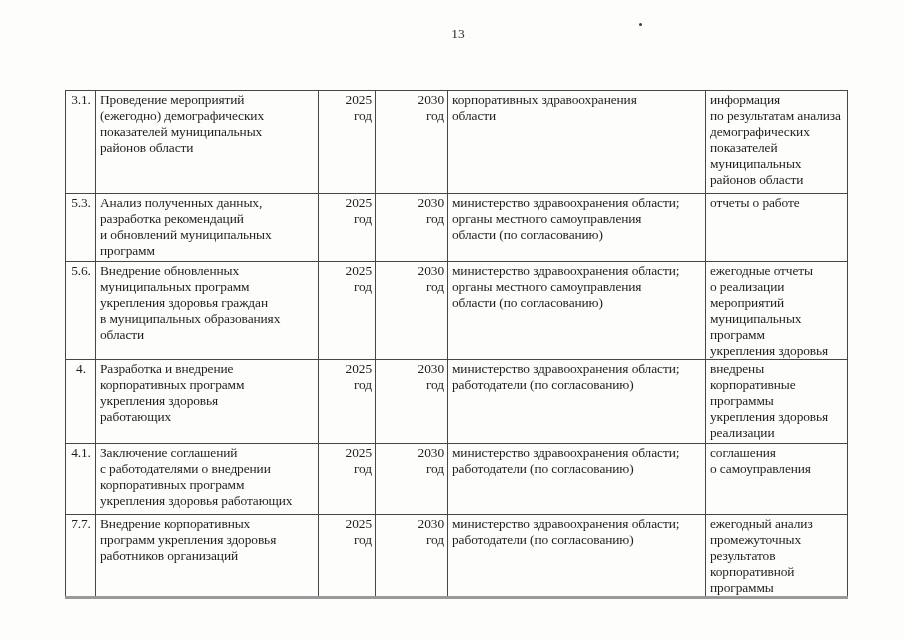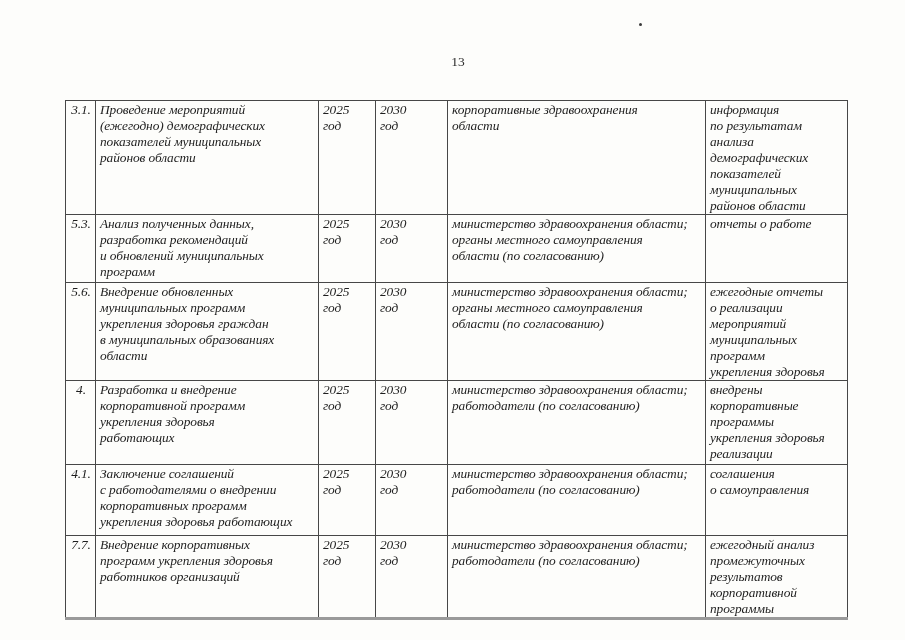--- a/index.html
+++ b/index.html
@@ -11,64 +11,63 @@
     height: 640px;
     position: relative;
     background: #fdfdfb;
     font-family: "Liberation Serif", "DejaVu Serif", serif;
     color: #1e1e1e;
     overflow: hidden;
   }
   .page-number {
     position: absolute;
     left: 440px;
-    top: 54px;
+    top: 26px;
     width: 36px;
     text-align: center;
     font-size: 13.5px;
     color: #2a2a2a;
   }
   .speck {
     position: absolute;
     left: 639px;
     top: 23px;
     width: 3px;
     height: 3px;
     background: #3a3a3a;
     border-radius: 50%;
   }
   table.doc-table {
     position: absolute;
     left: 65px;
-    top: 100px;
+    top: 90px;
     width: 782px;
     border-collapse: collapse;
     table-layout: fixed;
     border: 1px solid #474747;
     border-bottom: 3px solid #9a9a9a;
-    font-style: italic;
   }
   table.doc-table td {
     border: 1px solid #474747;
     vertical-align: top;
     padding: 1px 3px 0 4px;
     font-size: 13.4px;
     line-height: 16px;
     letter-spacing: -0.1px;
     white-space: pre-line;
     overflow: hidden;
   }
   td.num {
     text-align: center;
     padding-left: 1px;
     padding-right: 1px;
     padding-top: 2px;
   }
   td.date {
-    text-align: left;
+    text-align: right;
     padding-top: 2px;
     padding-left: 1px;
     padding-right: 1px;
   }
   td.result {
     font-size: 12.8px;
     letter-spacing: -0.3px;
     padding-left: 3px;
     padding-right: 1px;
     margin-left: 24px;
@@ -99,21 +98,21 @@
     <tr class="r0">
       <td class="num">3.1.</td>
       <td class="activity">Проведение мероприятий
 (ежегодно) демографических
 показателей муниципальных
 районов области</td>
       <td class="date">2025
 год</td>
       <td class="date">2030
 год</td>
-      <td class="resp">корпоративные здравоохранения
+      <td class="resp">корпоративных здравоохранения
 области</td>
       <td class="result">информация
 по результатам анализа
 демографических
 показателей
 муниципальных
 районов области</td>
     </tr>
     <tr class="r1">
       <td class="num">5.3.</td>
@@ -147,21 +146,21 @@
       <td class="result">ежегодные отчеты
 о реализации
 мероприятий
 муниципальных
 программ
 укрепления здоровья</td>
     </tr>
     <tr class="r3">
       <td class="num">4.</td>
       <td class="activity">Разработка и внедрение
-корпоративной программ
+корпоративных программ
 укрепления здоровья
 работающих</td>
       <td class="date">2025
 год</td>
       <td class="date">2030
 год</td>
       <td class="resp">министерство здравоохранения области;
 работодатели (по согласованию)</td>
       <td class="result">внедрены
 корпоративные

